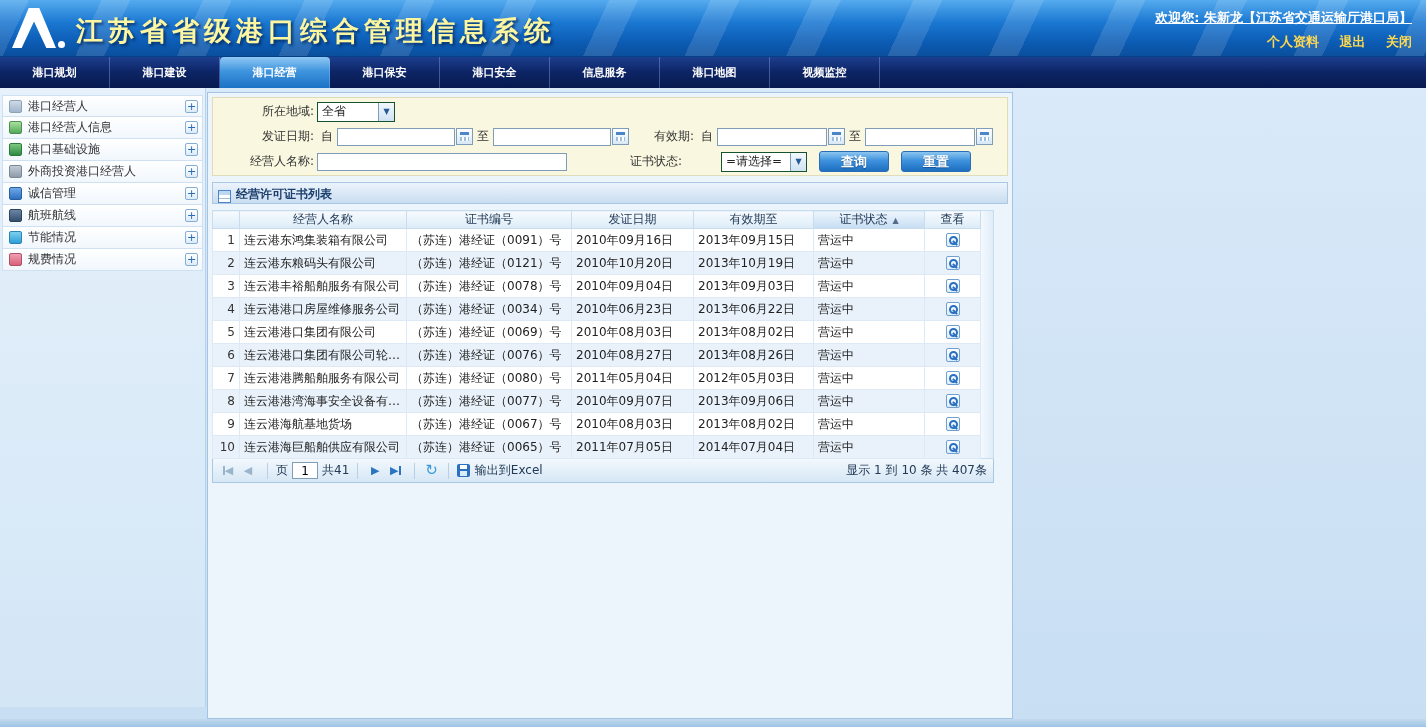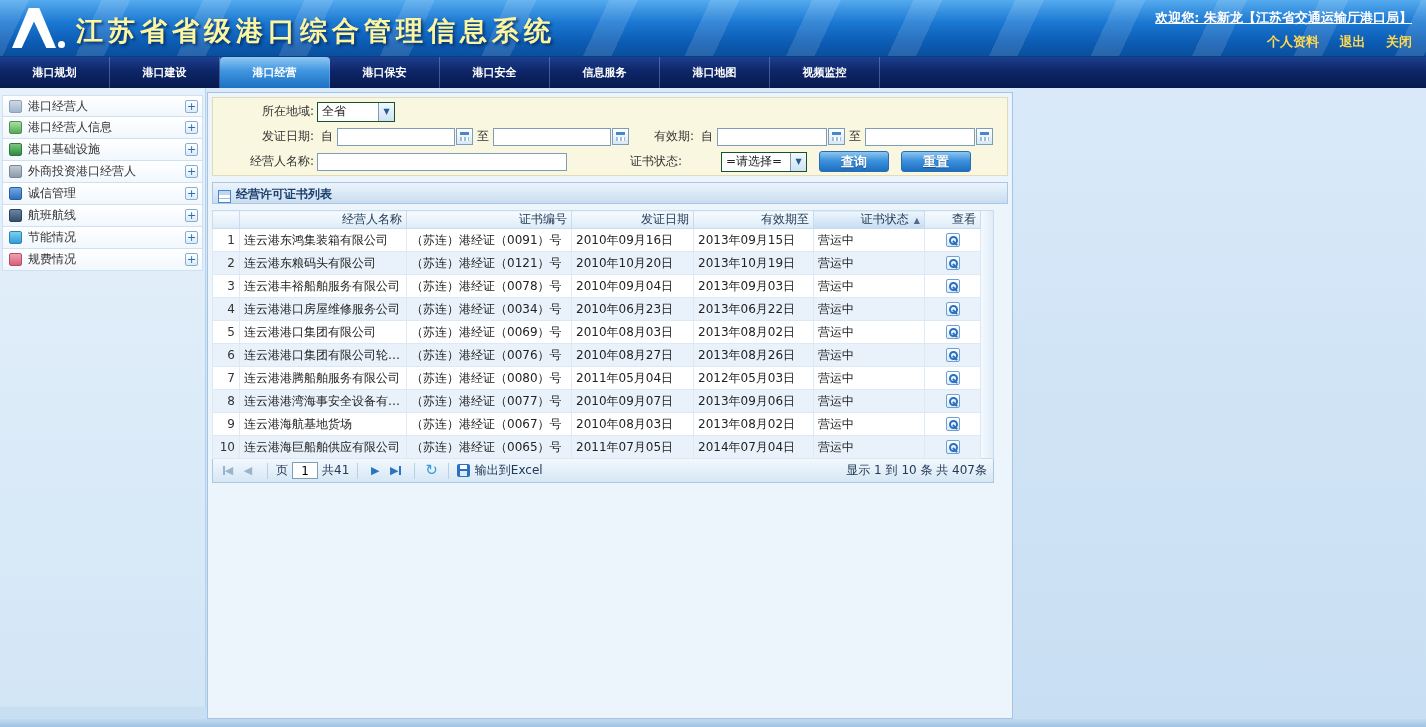--- a/index.html
+++ b/index.html
@@ -93,21 +93,21 @@
   .grid-title-icon { width:13px; height:13px; margin:0 5px; border:1px solid #4a86c8; background:
          linear-gradient(180deg,#bcd8f1 0 4px,#fff 4px),
          #fff; position:relative; }
   .grid-title-icon::after { content:""; position:absolute; left:0; right:0; top:7px; height:1px; background:#9cbede; }
 
   .grid-area { margin:6px 4px 0; width:782px; }
   .grid { display:flex; }
   table.grid-tbl { border-collapse:collapse; table-layout:fixed; width:768px; background:#fff;
          font-size:12px; color:#222; }
   .grid-tbl th { height:16px; background:linear-gradient(180deg,#f7fbfe,#dcebf8);
-         border:1px solid #c8dcee; font-weight:normal; color:#223a56; text-align:right;
+         border:1px solid #c8dcee; font-weight:normal; color:#223a56; text-align:center;
          padding:0 4px; white-space:nowrap; overflow:hidden; cursor:pointer; }
   .grid-tbl th.sorted { background:linear-gradient(180deg,#eef6fd,#c6ddf2); }
   .sort-arrow { font-size:8px; color:#55698a; margin-left:5px; }
   .grid-tbl td { height:23px; border:1px solid #dde9f4; padding:0 4px; white-space:nowrap;
          overflow:hidden; text-overflow:ellipsis; }
   .grid-tbl tr.even td { background:#e9f2fb; }
   .grid-tbl td.num { text-align:right; color:#333; }
   .grid-tbl td.view { text-align:center; overflow:visible; }
   .view-icon { display:inline-block; width:14px; height:14px; vertical-align:middle; position:relative;
          background:linear-gradient(180deg,#ffffff,#d9ecfb); border:1px solid #6fa0cf; border-radius:2px; cursor:pointer; }

